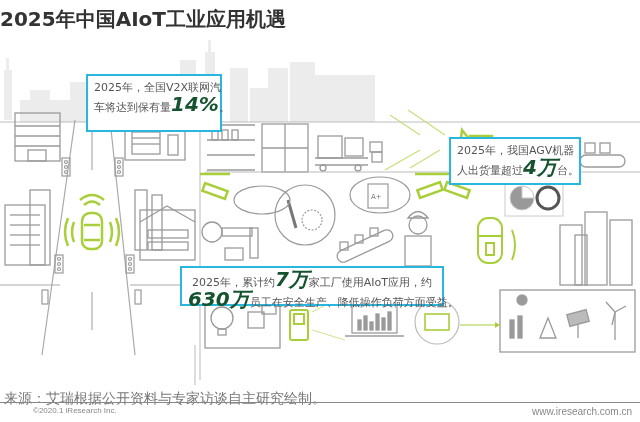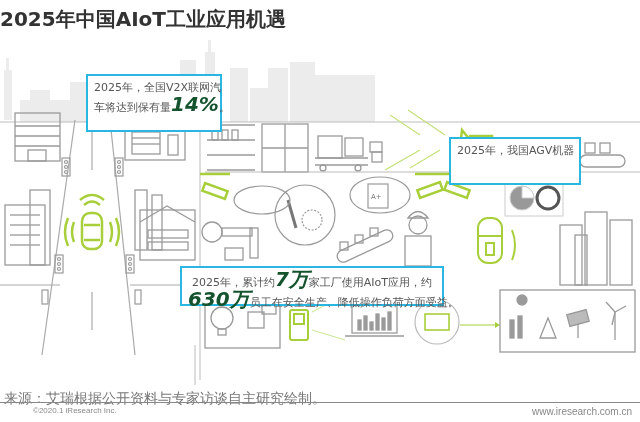--- a/index.html
+++ b/index.html
@@ -299,20 +299,21 @@
   <line x1="195" y1="345" x2="195" y2="385" stroke="#bbb" stroke-width="1"></line>
 </svg>
 
 <div class="callout callout-v2x">
   <div>2025年，全国V2X联网汽</div>
   <div><span>车将达到保有量</span><span class="hl">14%</span><span>。</span></div>
 </div>
 
 <div class="callout callout-agv">
   <div>2025年，我国AGV机器</div>
+  <div><span>人出货量超过</span><span class="hl">4万</span><span>台。</span></div>
 </div>
 
 <div class="callout callout-aiot">
   <div><span>2025年，累计约</span><span class="hl">7万</span><span>家工厂使用AIoT应用，约</span></div>
   <div><span class="hl">630万</span><span>员工在安全生产、降低操作负荷方面受益。</span></div>
 </div>
 
 <div class="source">来源：艾瑞根据公开资料与专家访谈自主研究绘制。</div>
 <div class="footer-line"></div>
 <div class="copyright">©2020.1 iResearch Inc.</div>

